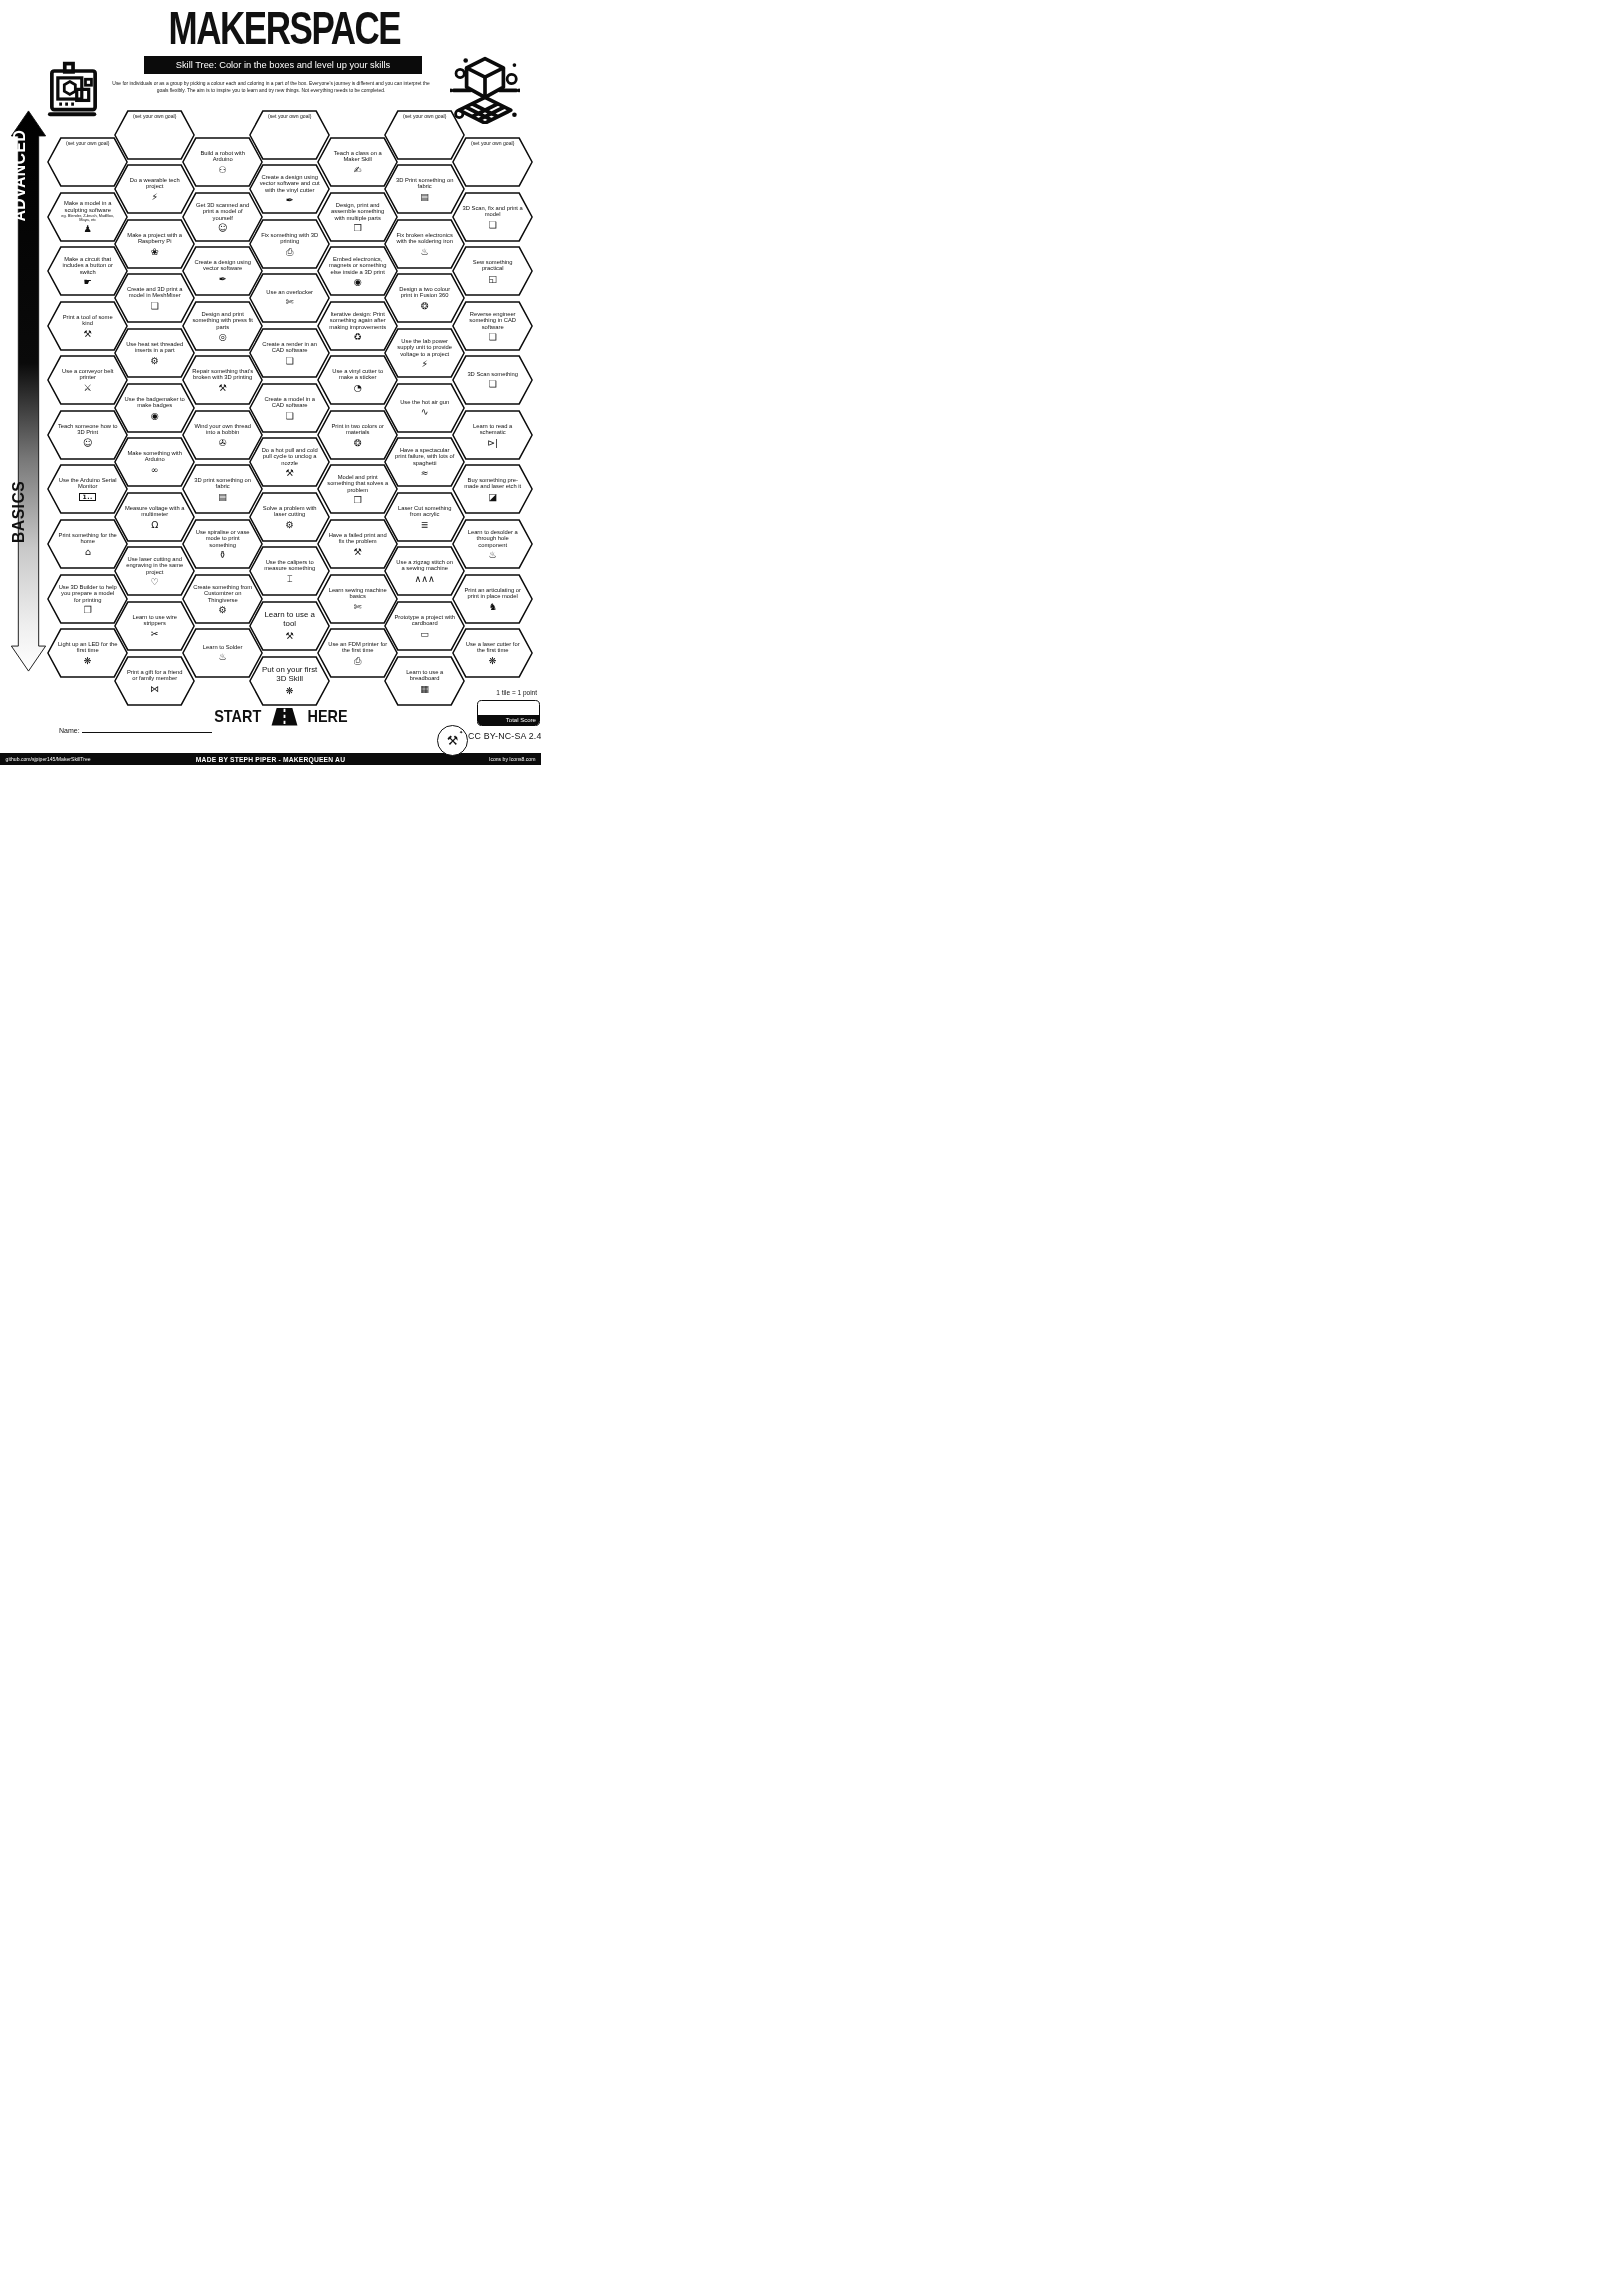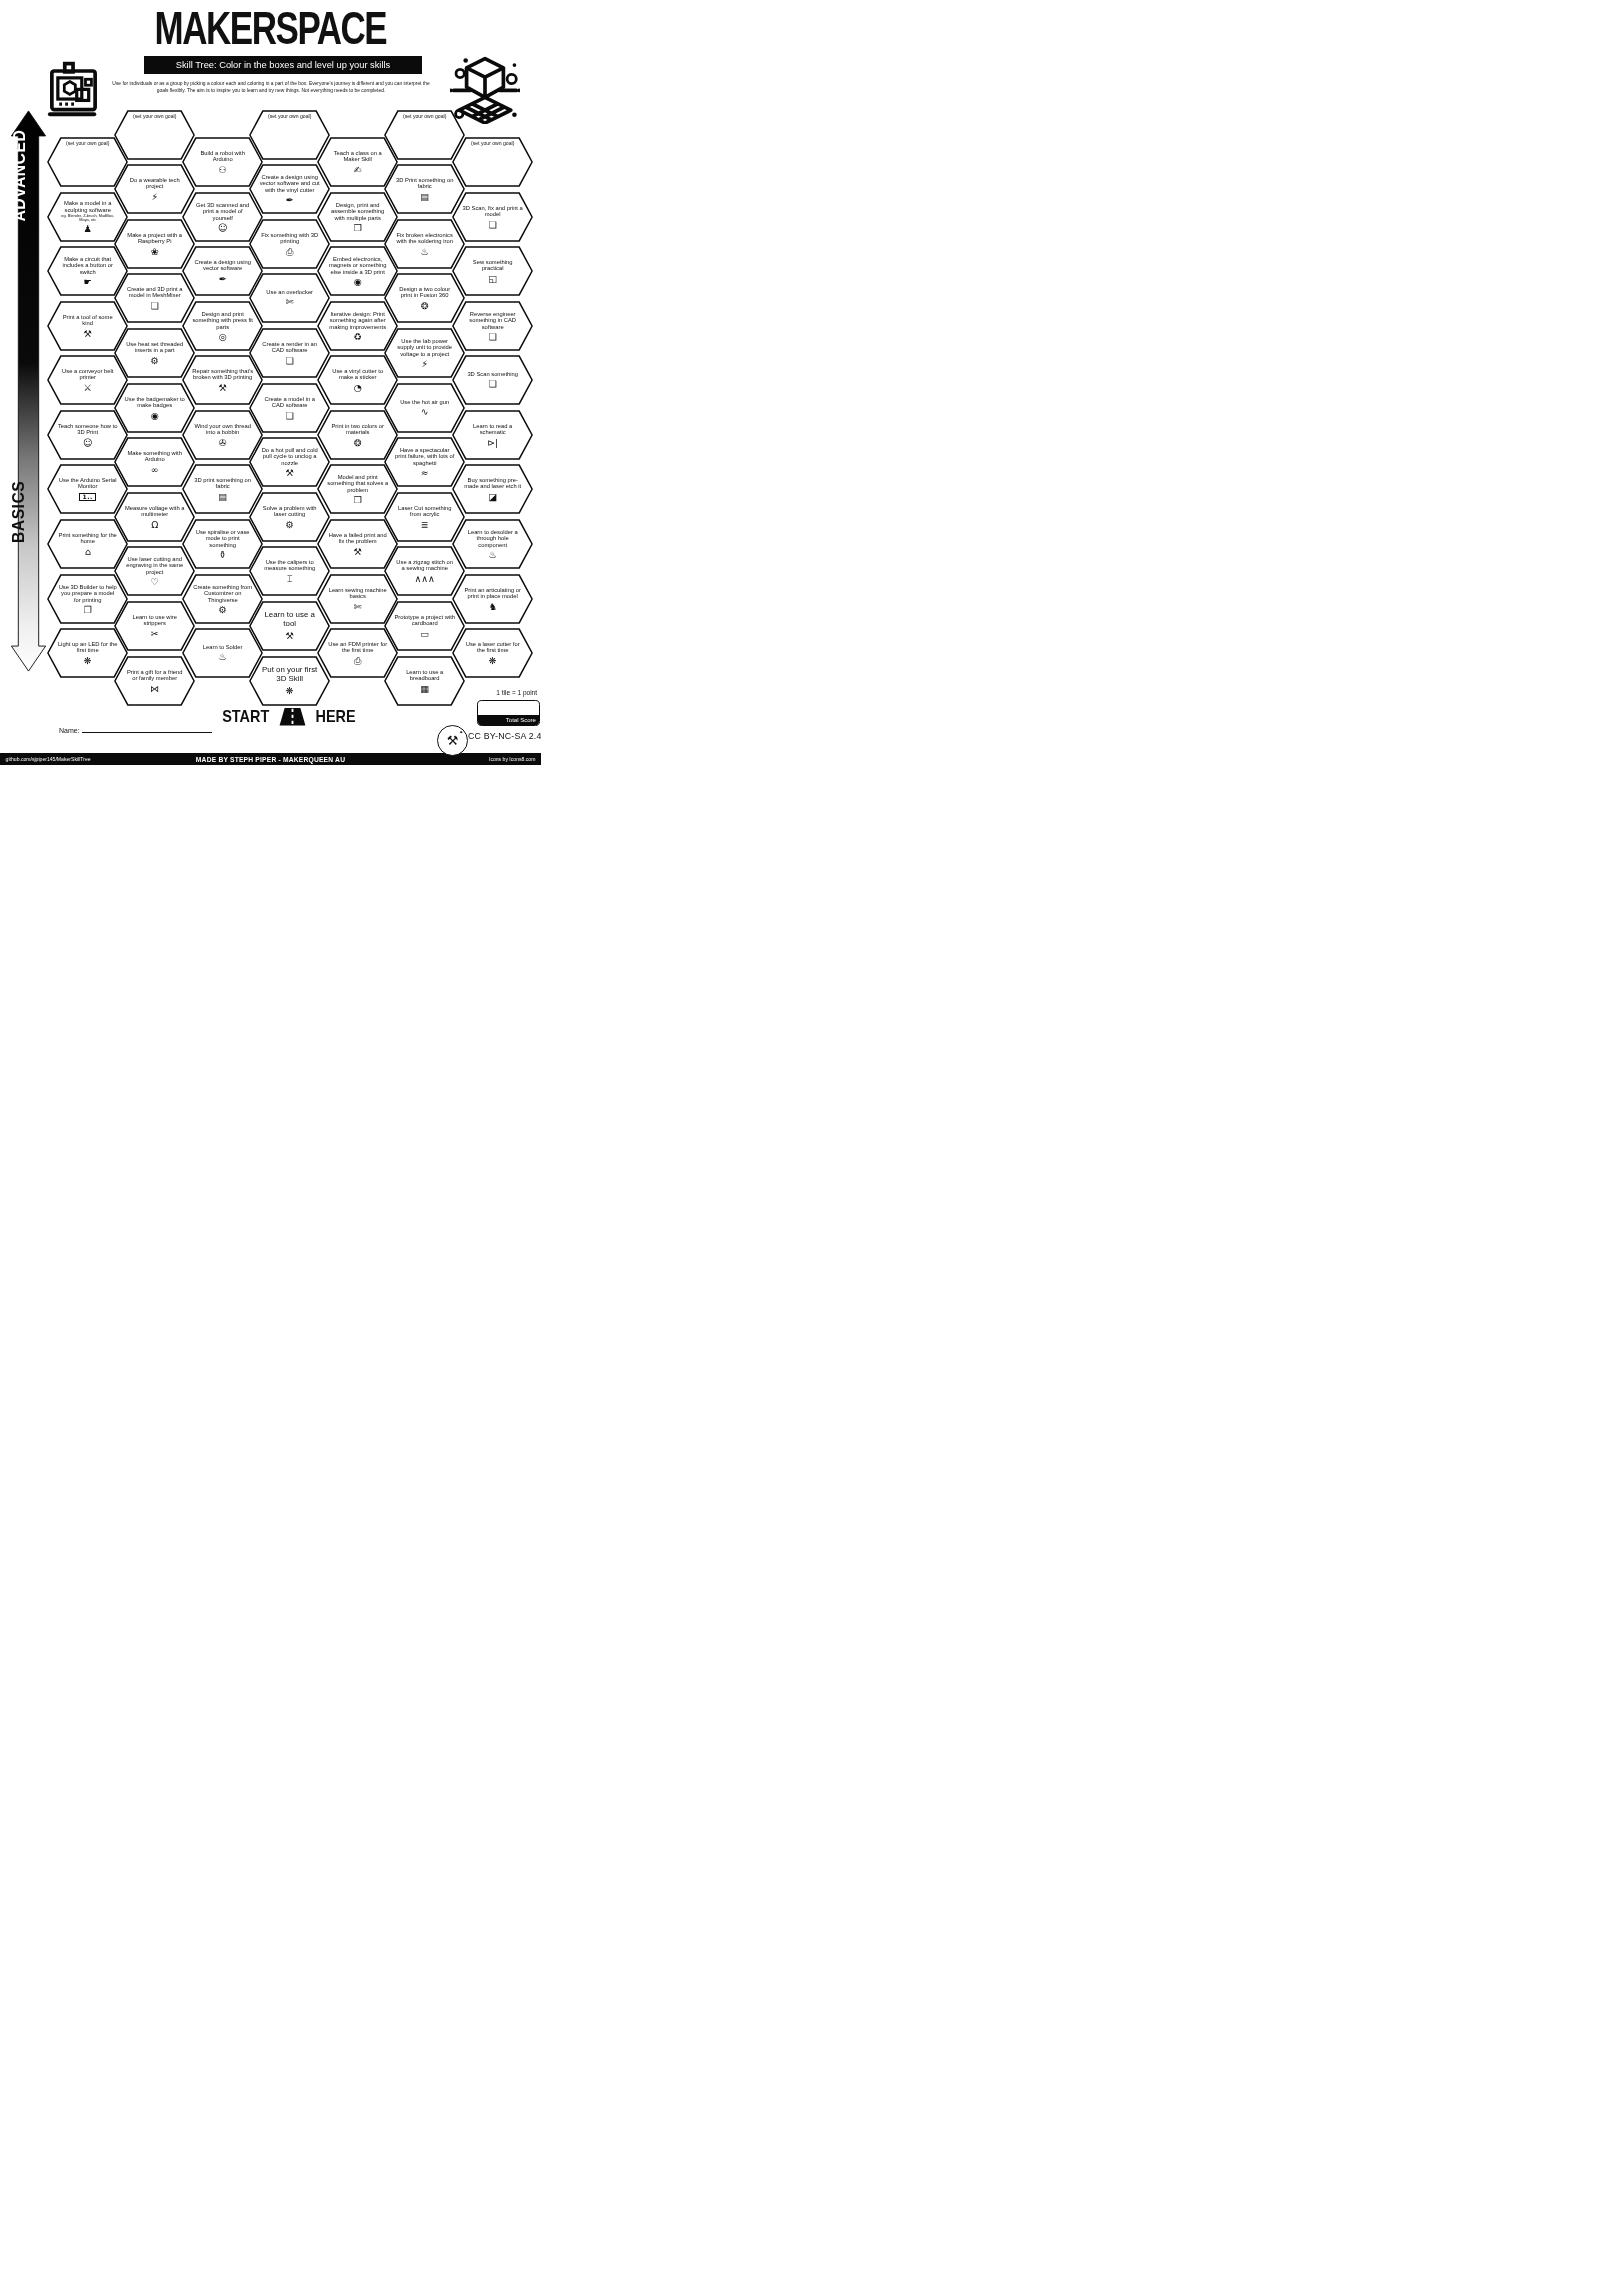--- a/index.html
+++ b/index.html
@@ -1,20 +1,20 @@
 <!DOCTYPE html>
 <html style="font-size:7.4px"><head>
 <meta charset="utf-8">
 <style>
   html,body{margin:0;padding:0;background:#fff;}
   body{font-family:"Liberation Sans","DejaVu Sans",sans-serif;color:#111;}
   #poster{position:relative;width:541px;height:765px;background:#fff;overflow:hidden;}
 
   
-  .title{position:absolute;top:8.3px;left:0;width:100%;text-align:center;}
+  .title{position:absolute;top:8.3px;left:0;width:100%;text-align:center;padding-left:14px;}
   .title span{display:inline-block;font-size:46px;font-weight:bold;letter-spacing:-1.9px;transform:scaleX(.76);transform-origin:center;line-height:.9;}
   .subtitle-bar{position:absolute;left:144px;top:56px;width:278px;height:17.6px;background:#0b0b0b;display:flex;align-items:center;justify-content:center;}
   .subtitle-bar span{color:#fff;font-size:9.3px;}
   .intro{position:absolute;left:109px;top:80px;width:324px;text-align:center;font-size:4.9px;line-height:1.45;}
 
   
   .corner-icon{position:absolute;}
 
   
   #level-arrow{position:absolute;left:8.3px;top:110px;width:41px;height:562px;}
@@ -28,21 +28,21 @@
   .hex-content{position:absolute;left:10.2px;top:1.9px;width:61px;height:46px;display:flex;flex-direction:column;align-items:center;justify-content:center;text-align:center;}
   .hex-label{font-size:5.8px;line-height:1.12;}
   .hex.big .hex-label{font-size:7.9px;}
   .hex.goal .hex-content{justify-content:flex-start;padding-top:1.9px;}
   .hex.goal .hex-label{font-size:5.1px;}
   .hex-sub{font-size:3.9px;line-height:1.15;margin-top:0.5px;}
   .hex-icon{font-size:9.3px;line-height:1;margin-top:1.9px;font-family:"DejaVu Sans",sans-serif;}
   .hex-icon.boxed{font-size:6px;font-weight:bold;border:1.2px solid #111;padding:0 2.3px;letter-spacing:0.5px;margin-top:2.8px;}
 
   
-  #start-here{position:absolute;left:210px;top:707px;width:157px;display:flex;align-items:center;justify-content:center;gap:5.6px;}
+  #start-here{position:absolute;left:210px;top:707px;width:157px;display:flex;align-items:center;gap:5.6px;}
   #start-here .word{font-size:17px;font-weight:bold;letter-spacing:0;transform:scaleX(.85);}
   
   #name-row{position:absolute;left:59px;top:725px;font-size:7px;}
   #name-line{display:inline-block;width:130px;border-bottom:0.7px solid #111;height:6.5px;margin-left:2.8px;}
 
   
   #tile-point{position:absolute;left:463px;top:689px;width:74px;text-align:right;font-size:6.5px;}
   #score-box{position:absolute;left:477px;top:700px;width:63px;height:26px;border:1.2px solid #0b0b0b;border-radius:4.6px;background:#fff;overflow:hidden;box-sizing:border-box;}
   #score-box .score-bar{position:absolute;left:0;bottom:0;width:100%;height:9.7px;background:#0b0b0b;color:#fff;font-size:6px;display:flex;align-items:center;justify-content:flex-end;padding-right:3.2px;box-sizing:border-box;}
 

